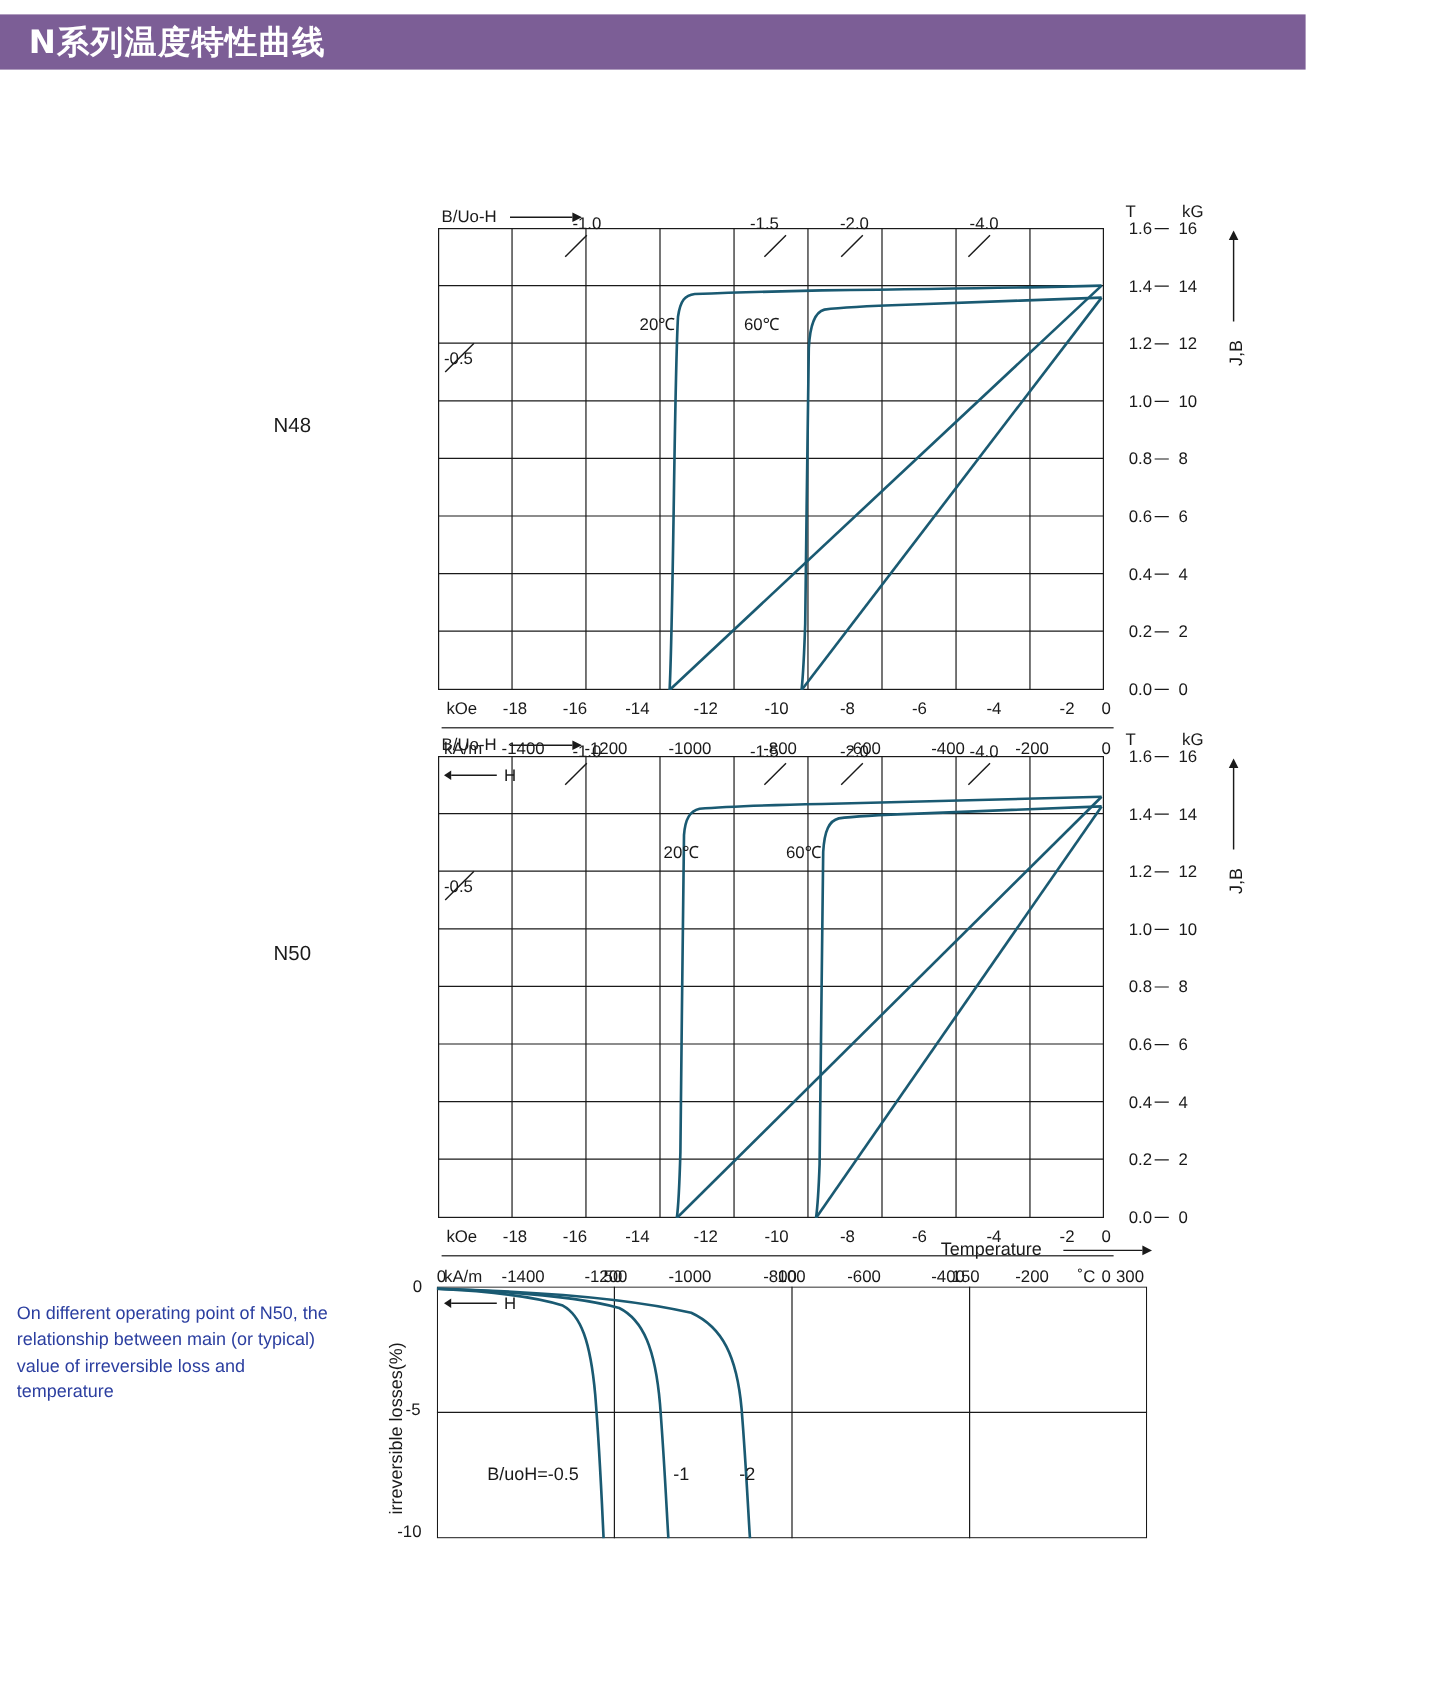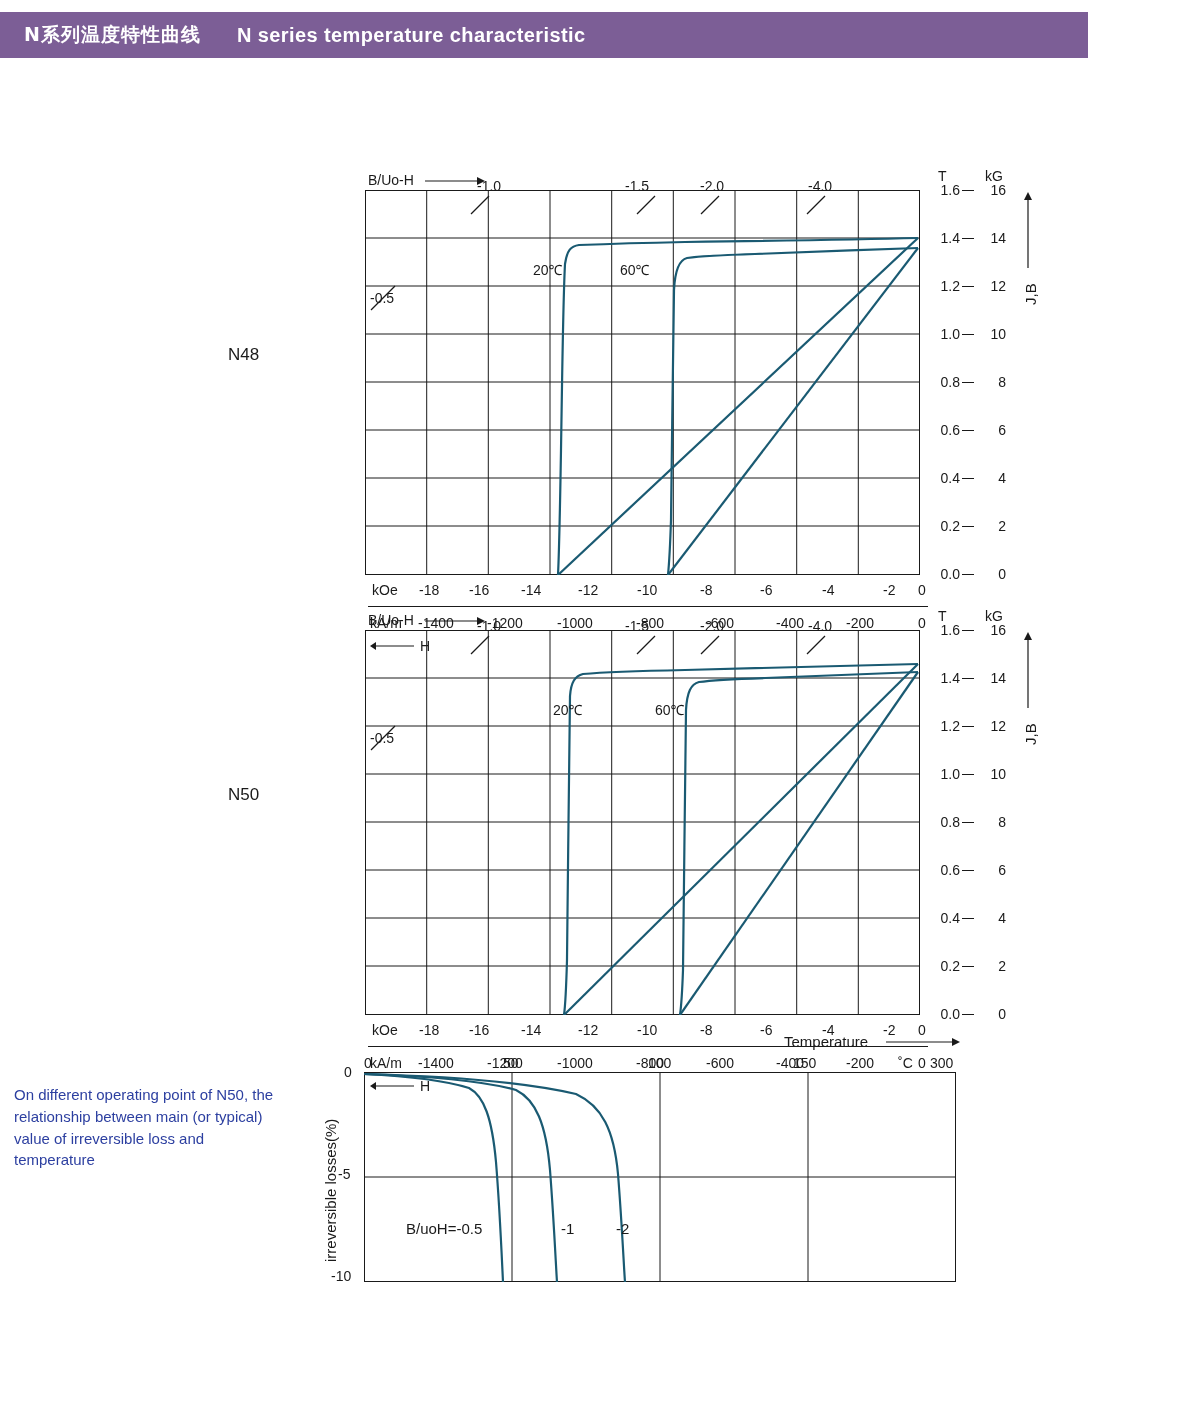--- a/index.html
+++ b/index.html
@@ -6,36 +6,36 @@
   body{
     width:1200px;height:1418px;position:relative;background:#ffffff;
     font-family:"Liberation Sans", sans-serif;color:#1a1a1a;
   }
   
   .header{
     position:absolute;left:0;top:12px;width:1088px;height:46px;
     background:#7c5e96;display:flex;align-items:center;
   }
   .header-cn{
-    color:#ffffff;font-size:19px;font-weight:bold;margin-left:24px;letter-spacing:1px;
+    color:#ffffff;font-size:27px;font-weight:bold;margin-left:24px;letter-spacing:1px;
     font-family:"DejaVu Sans", sans-serif;
   }
   .header-en{
     color:#ffffff;font-size:20px;font-weight:bold;margin-left:36px;letter-spacing:.4px;
   }
   
   .chart-block{position:absolute;}
   .series-label{
     position:absolute;font-size:17px;color:#1a1a1a;
   }
   .grid-wrap{position:absolute;}
   .grid-svg{display:block;}
   .axlab{position:absolute;font-size:14px;color:#1a1a1a;white-space:nowrap;}
   .tick-t{position:absolute;font-size:14px;text-align:right;width:34px;}
-  .tick-kg{position:absolute;font-size:14px;text-align:right;width:24px;}
+  .tick-kg{position:absolute;font-size:14px;width:24px;}
   .vert-label{
     position:absolute;font-size:15px;
     transform:rotate(-90deg);transform-origin:left top;white-space:nowrap;
   }
   
   .note{
     position:absolute;left:14px;top:1070px;width:268px;
     color:#2c3fa0;font-size:15px;line-height:1.5;
   }
   .note .cn{font-family:"DejaVu Sans", sans-serif;font-size:15.5px;}
@@ -43,21 +43,20 @@
   .bottom-vert{
     position:absolute;font-size:15px;color:#1a1a1a;white-space:nowrap;
     transform:rotate(-90deg);transform-origin:left top;
   }
 </style>
 </head>
 <body>
 
 <div class="header">
   <span class="header-cn">N系列温度特性曲线</span>
-  <span class="header-en">N  series temperature characteristic</span>
 </div>
 
 <div class="chart-block" style="left:0;top:150px;width:1100px;height:380px;">
 
   <div class="series-label" style="left:228px;top:195px;">N48</div>
 
   <div class="grid-wrap" style="left:365px;top:40px;">
     <svg class="grid-svg" width="555" height="385" viewBox="0 0 555 385">
 
       <g stroke="#1a1a1a" stroke-width="1" fill="none">

